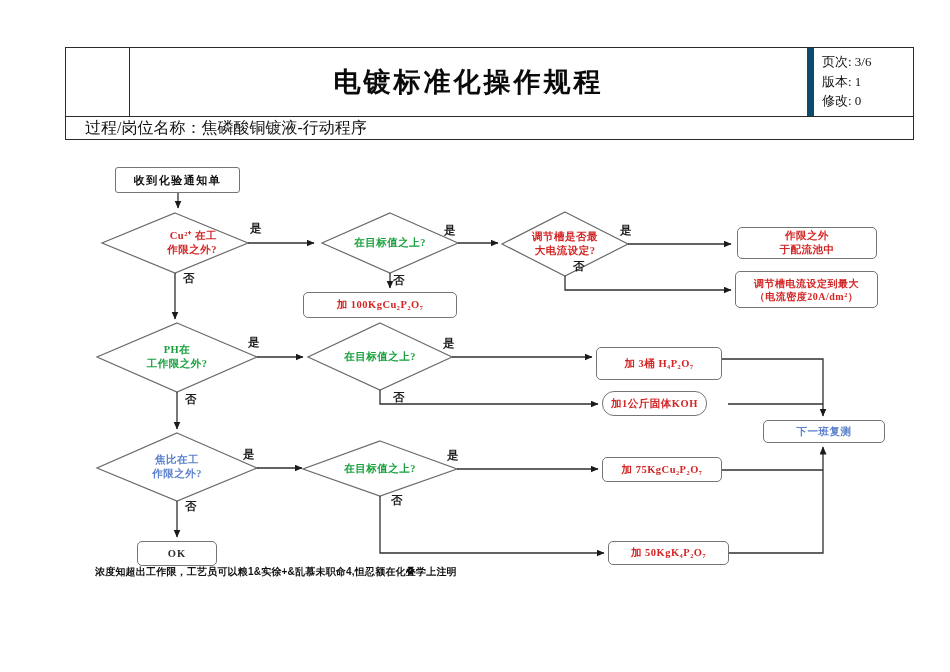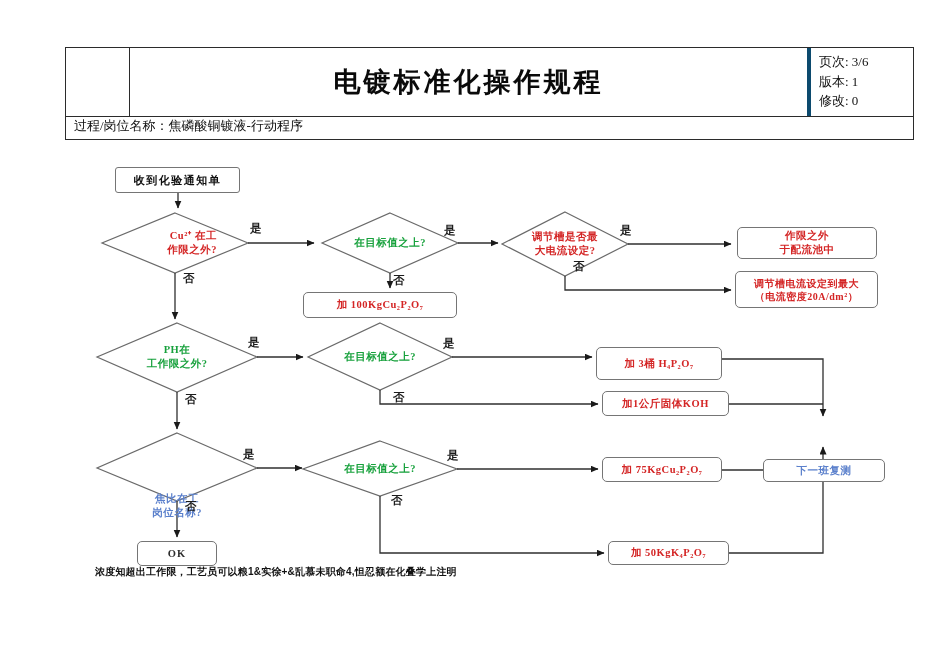--- a/index.html
+++ b/index.html
@@ -8,43 +8,43 @@
   .page { position:relative; width:950px; height:672px; background:#fff; }
 
   
   .header-table { position:absolute; left:65px; top:47px; width:849px; height:93px;
                   border:1px solid #2b2b2b; }
   .header-row1 { display:flex; height:69px; border-bottom:1px solid #2b2b2b; }
   .cell-logo  { width:64px; border-right:1px solid #2b2b2b; }
   .cell-title { flex:1; display:flex; align-items:center; justify-content:center;
                 font-family:"Liberation Sans", sans-serif;
                 font-size:27px; font-weight:bold; color:#0a0a0a; letter-spacing:3px; }
-  .cell-info  { width:106px; border-left:4px solid #0c4a6e; padding:4px 8px;
+  .cell-info  { width:106px; border-left:7px solid #0c4a6e; padding:4px 8px;
                 font-size:13px; line-height:1.5; color:#111; }
-  .header-row2 { height:22px; display:flex; align-items:flex-start; padding-left:8px;
-                 font-size:13px; color:#111; }
+  .header-row2 { height:22px; display:flex; align-items:flex-end; padding-left:8px;
+                 font-size:16px; color:#111;margin-left:11px; }
 
   
   .fc-svg { position:absolute; left:0; top:0; width:950px; height:672px; }
 
   .fc-box { position:absolute; border:1.3px solid #757575; border-radius:5px;
             background:#fff; display:flex; align-items:center; justify-content:center;
             text-align:center; white-space:pre-line; font-weight:bold;
             font-size:10.5px; line-height:1.3; letter-spacing:0.5px;
             font-family:"Liberation Serif", serif; }
   .d-label { position:absolute; transform:translate(-50%,-50%);
              text-align:center; white-space:pre-line; font-weight:bold;
              font-size:10.5px; line-height:1.35; letter-spacing:0.5px;
              font-family:"Liberation Serif", serif; }
   .fc-yn  { position:absolute; font-size:11.5px; font-weight:bold; color:#1c1c1c;
             font-family:"Liberation Serif", serif; }
 
   .red   { color:#d42525; }
   .green { color:#17a13c; }
-  .blue  { color:#5b80cc;margin-top:39px; }
+  .blue  { color:#5b80cc; }
   .dark  { color:#2e2e2e; }
   .black { color:#0e0e0e; }
 
   .fc-note { position:absolute; left:95px; top:565px; width:460px;
              font-family:"Liberation Sans", sans-serif; font-size:10px;
              font-weight:bold; color:#111; letter-spacing:0.2px; }
 </style>
 </head>
 <body>
 
@@ -113,40 +113,40 @@
   <div class="fc-box red" style="left:737px; top:227px; width:140px; height:32px;">作限之外
 于配流池中</div>
 
   <div class="fc-box red" style="left:735px; top:271px; width:143px; height:37px; font-size:10px;">调节槽电流设定到最大
 （电流密度20A/dm²）</div>
 
   <div class="fc-box red" style="left:303px; top:292px; width:154px; height:26px;">加 100KgCu₂P₂O₇</div>
 
   <div class="fc-box red" style="left:596px; top:347px; width:126px; height:33px;">加 3桶 H₄P₂O₇</div>
 
-  <div class="fc-box red" style="left:602px; top:391px; width:127px; height:25px;">加1公斤固体KOH</div>
+  <div class="fc-box red" style="left:602px; top:391px; width:105px; height:25px;border-radius:12px;">加1公斤固体KOH</div>
 
   <div class="fc-box blue" style="left:763px; top:420px; width:122px; height:23px;">下一班复测</div>
 
   <div class="fc-box red" style="left:602px; top:457px; width:120px; height:25px;">加 75KgCu₂P₂O₇</div>
 
   <div class="fc-box red" style="left:608px; top:541px; width:121px; height:24px;text-align:right;">加 50KgK₄P₂O₇</div>
 
   <div class="fc-box dark" style="left:137px; top:541px; width:80px; height:25px; letter-spacing:1px;">OK</div>
 
   <div class="d-label red" style="left:175px; top:243px; width:84px;text-align:right;">Cu²⁺ 在工
 作限之外?</div>
   <div class="d-label green" style="left:390px; top:243px; width:110px;">在目标值之上?</div>
   <div class="d-label red" style="left:565px; top:244px; width:90px;">调节槽是否最
 大电流设定?</div>
   <div class="d-label green" style="left:177px; top:357px; width:110px;">PH在
 工作限之外?</div>
   <div class="d-label green" style="left:380px; top:357px; width:110px;">在目标值之上?</div>
   <div class="d-label blue" style="left:177px; top:467px; width:84px;">焦比在工
-岗位名称?</div>
+作限之外?</div>
   <div class="d-label green" style="left:380px; top:469px; width:110px;">在目标值之上?</div>
 
   <div class="fc-yn" style="left:250px; top:221px;">是</div>
   <div class="fc-yn" style="left:444px; top:223px;">是</div>
   <div class="fc-yn" style="left:620px; top:223px;">是</div>
   <div class="fc-yn" style="left:248px; top:335px;">是</div>
   <div class="fc-yn" style="left:443px; top:336px;">是</div>
   <div class="fc-yn" style="left:243px; top:447px;">是</div>
   <div class="fc-yn" style="left:447px; top:448px;">是</div>
 

